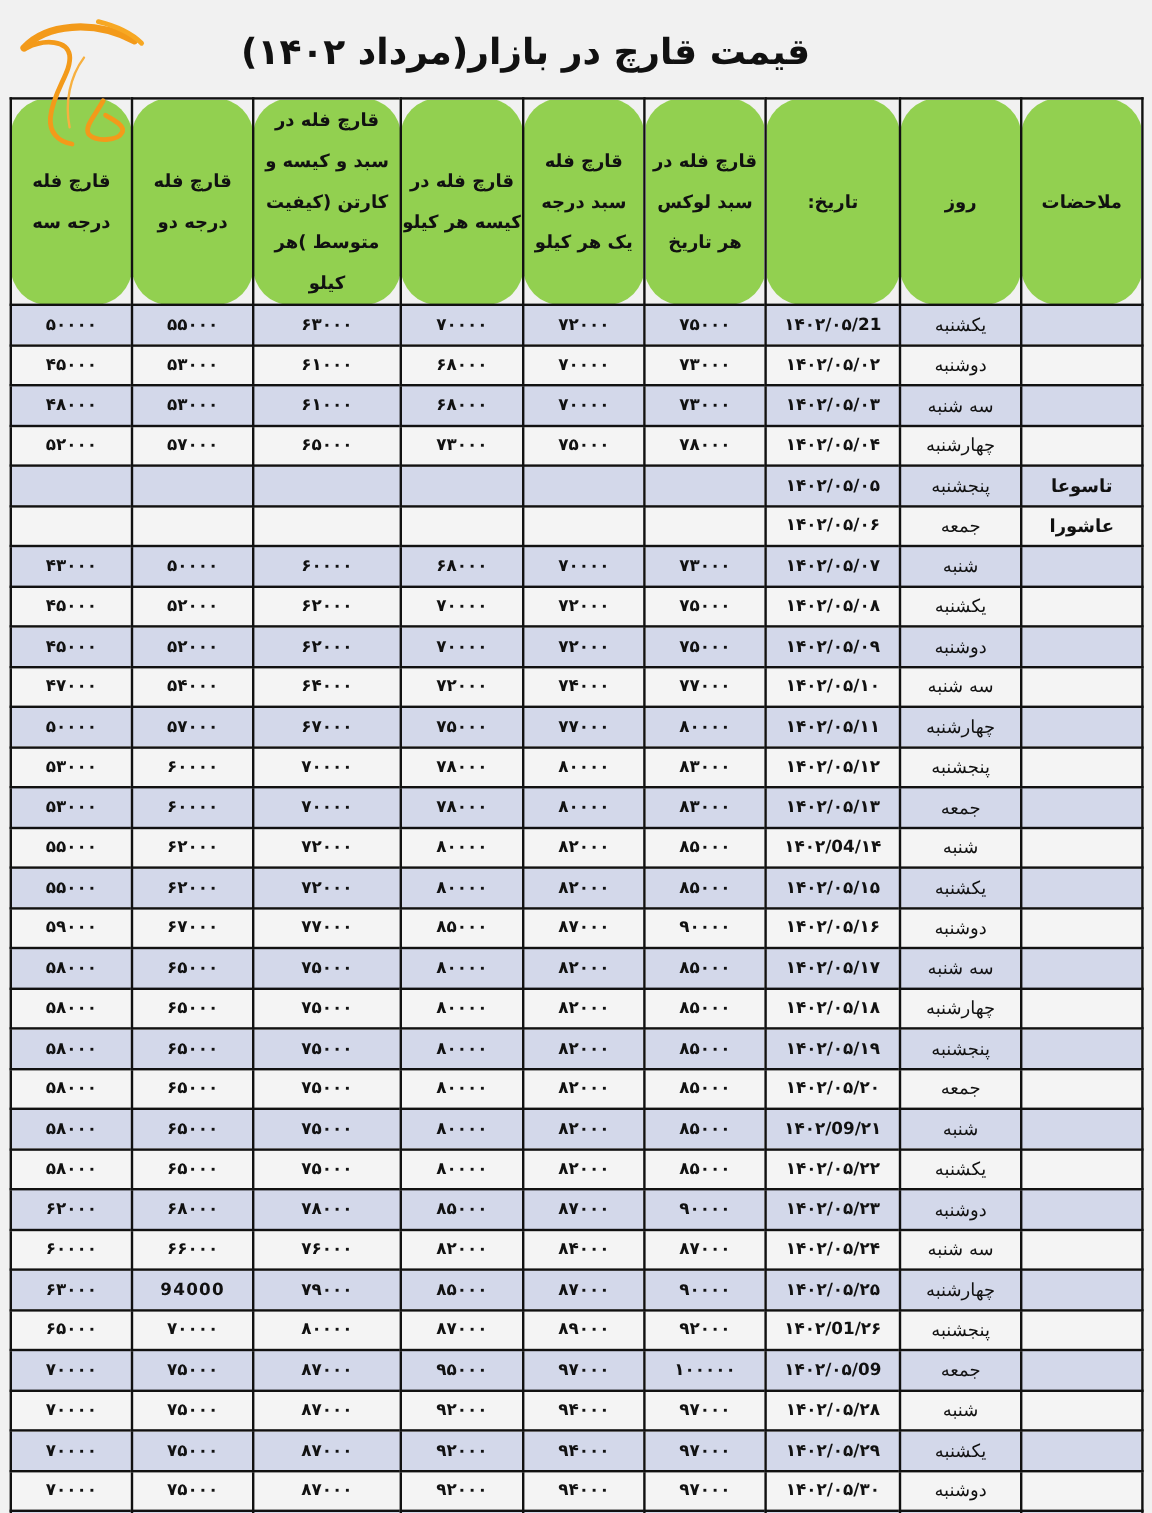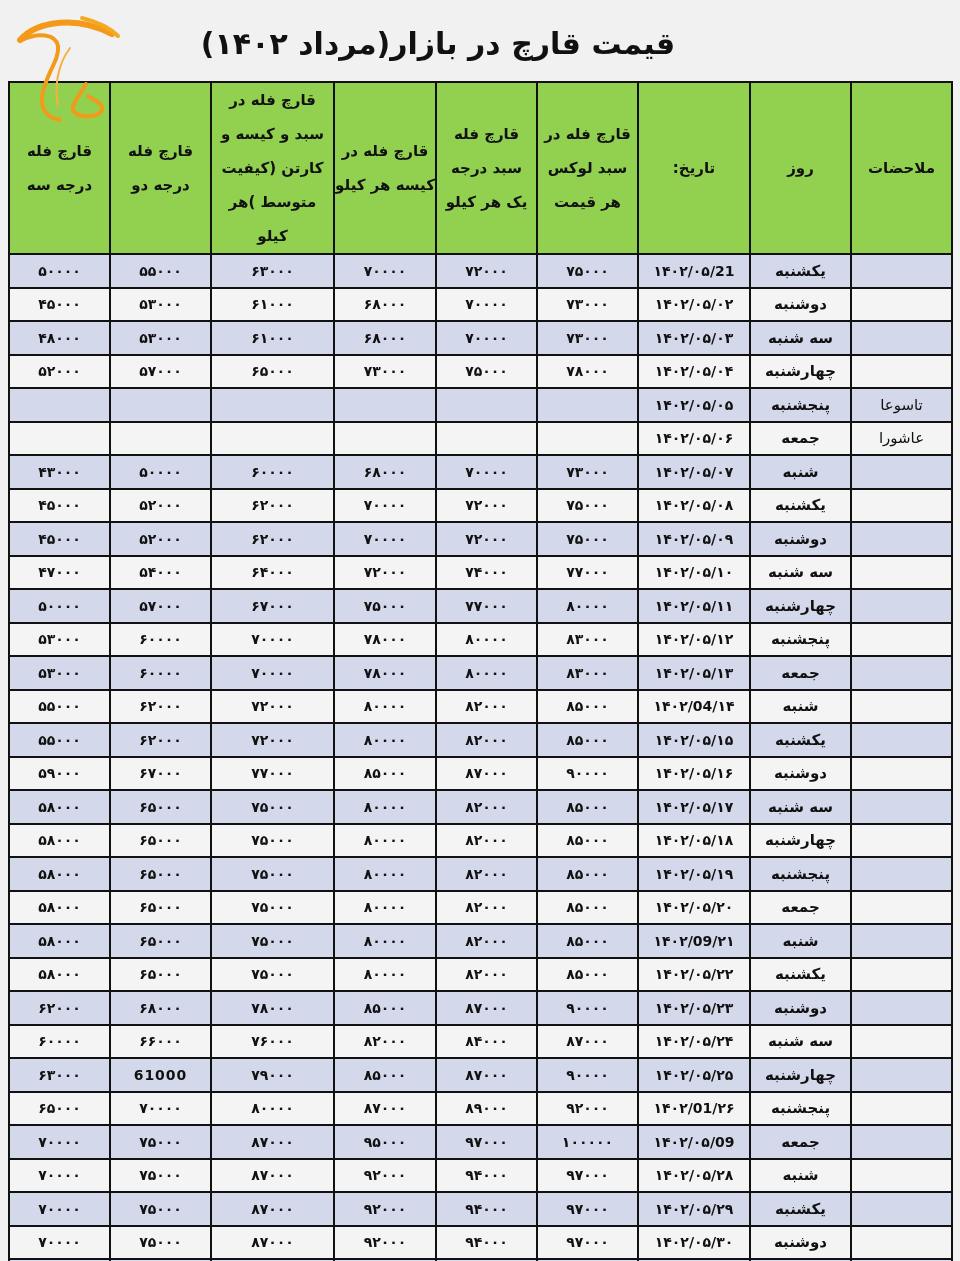--- a/index.html
+++ b/index.html
@@ -55,31 +55,32 @@
       white-space: nowrap;
     }
     th {
       background: #92d050;
       height: 130px;
       font-size: 15px;
       font-weight: bold;
       color: #111;
       line-height: 34px;
       white-space: normal;
+      border-radius: 31px;
     }
     th .hl { display: block; }
     td {
       height: 31.5px;
       font-size: 14px;
       font-weight: bold;
       color: #111;
       font-family: "DejaVu Sans", sans-serif;
     }
-    td.day { font-weight: bold; font-size: 15px; }
-    td.note { font-weight: normal; font-size: 15px; }
+    td.day { font-weight: normal; font-size: 15px; }
+    td.note { font-weight: bold; font-size: 15px; }
     tr.odd td { background: #d3d8ea; }
     tr.even td { background: #f4f4f4; }
     td.num { letter-spacing: 1px; }
     col.c-note { width: 101px; }
     col.c-day { width: 101px; }
     col.c-date { width: 112px; }
     col.c-lux { width: 101px; }
     col.c-g1 { width: 101px; }
     col.c-bag { width: 102px; }
     col.c-mix { width: 123px; }
@@ -119,21 +120,21 @@
           </th>
           <th>
             <span class="hl">روز</span>
           </th>
           <th>
             <span class="hl">تاریخ:</span>
           </th>
           <th>
             <span class="hl">قارچ فله در</span>
             <span class="hl">سبد لوکس</span>
-            <span class="hl">هر قیمت</span>
+            <span class="hl">هر تاریخ</span>
           </th>
           <th>
             <span class="hl">قارچ فله</span>
             <span class="hl">سبد درجه</span>
             <span class="hl">یک هر کیلو</span>
           </th>
           <th>
             <span class="hl">قارچ فله در</span>
             <span class="hl">کیسه هر کیلو</span>
           </th>
@@ -419,21 +420,21 @@
           <td class="num">۶۰۰۰۰</td>
         </tr>
         <tr class="odd">
           <td class="note"></td>
           <td class="day">چهارشنبه</td>
           <td class="num">۱۴۰۲/۰۵/۲۵</td>
           <td class="num">۹۰۰۰۰</td>
           <td class="num">۸۷۰۰۰</td>
           <td class="num">۸۵۰۰۰</td>
           <td class="num">۷۹۰۰۰</td>
-          <td class="num">61000</td>
+          <td class="num">94000</td>
           <td class="num">۶۳۰۰۰</td>
         </tr>
         <tr class="even">
           <td class="note"></td>
           <td class="day">پنجشنبه</td>
           <td class="num">۱۴۰۲/01/۲۶</td>
           <td class="num">۹۲۰۰۰</td>
           <td class="num">۸۹۰۰۰</td>
           <td class="num">۸۷۰۰۰</td>
           <td class="num">۸۰۰۰۰</td>

